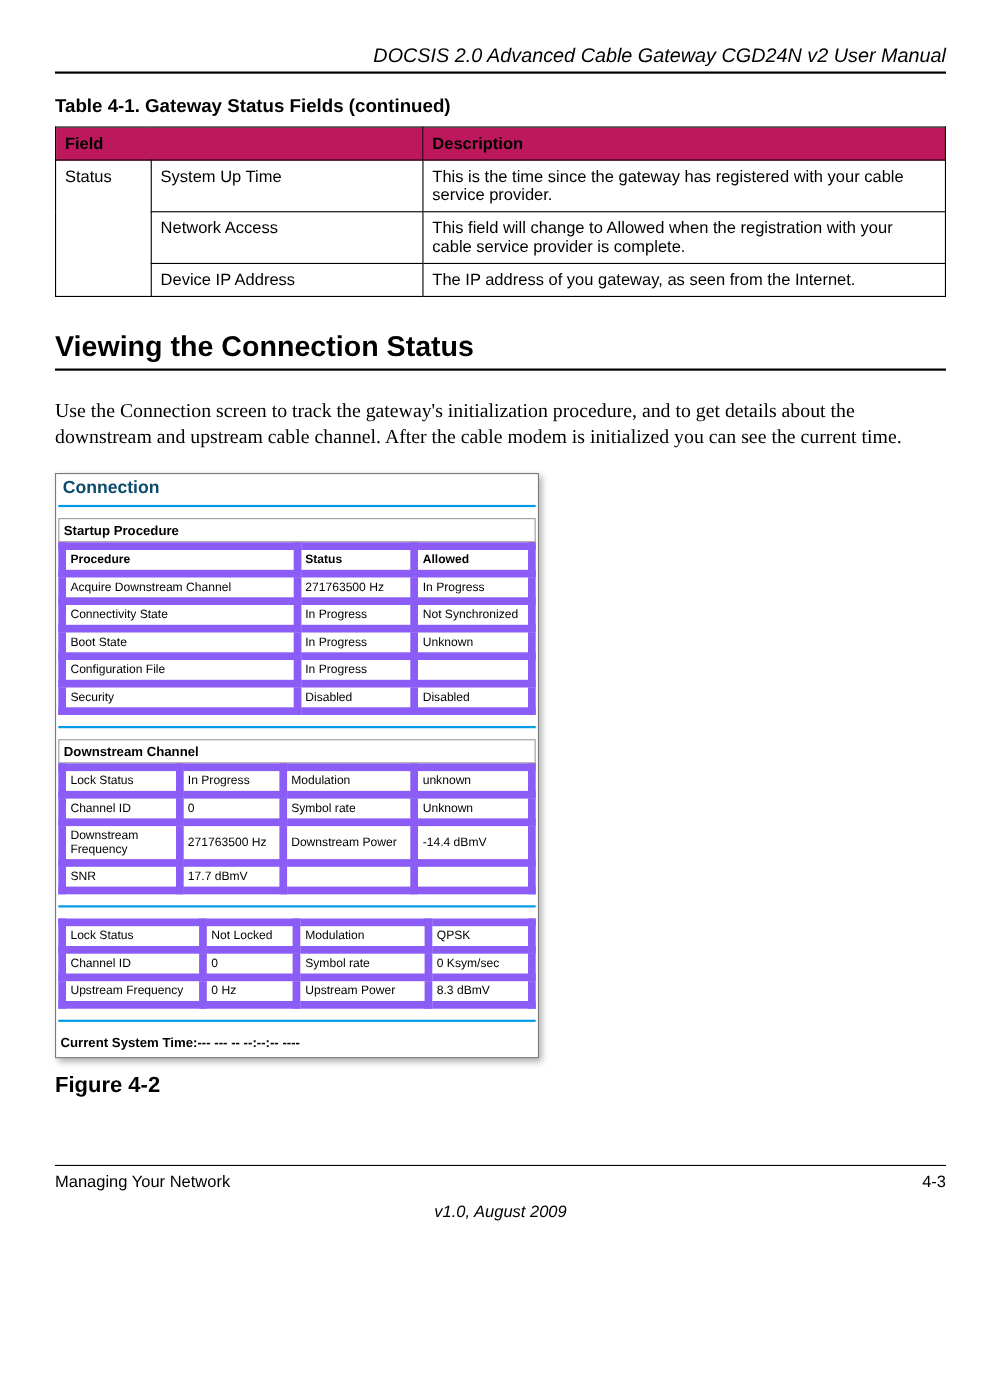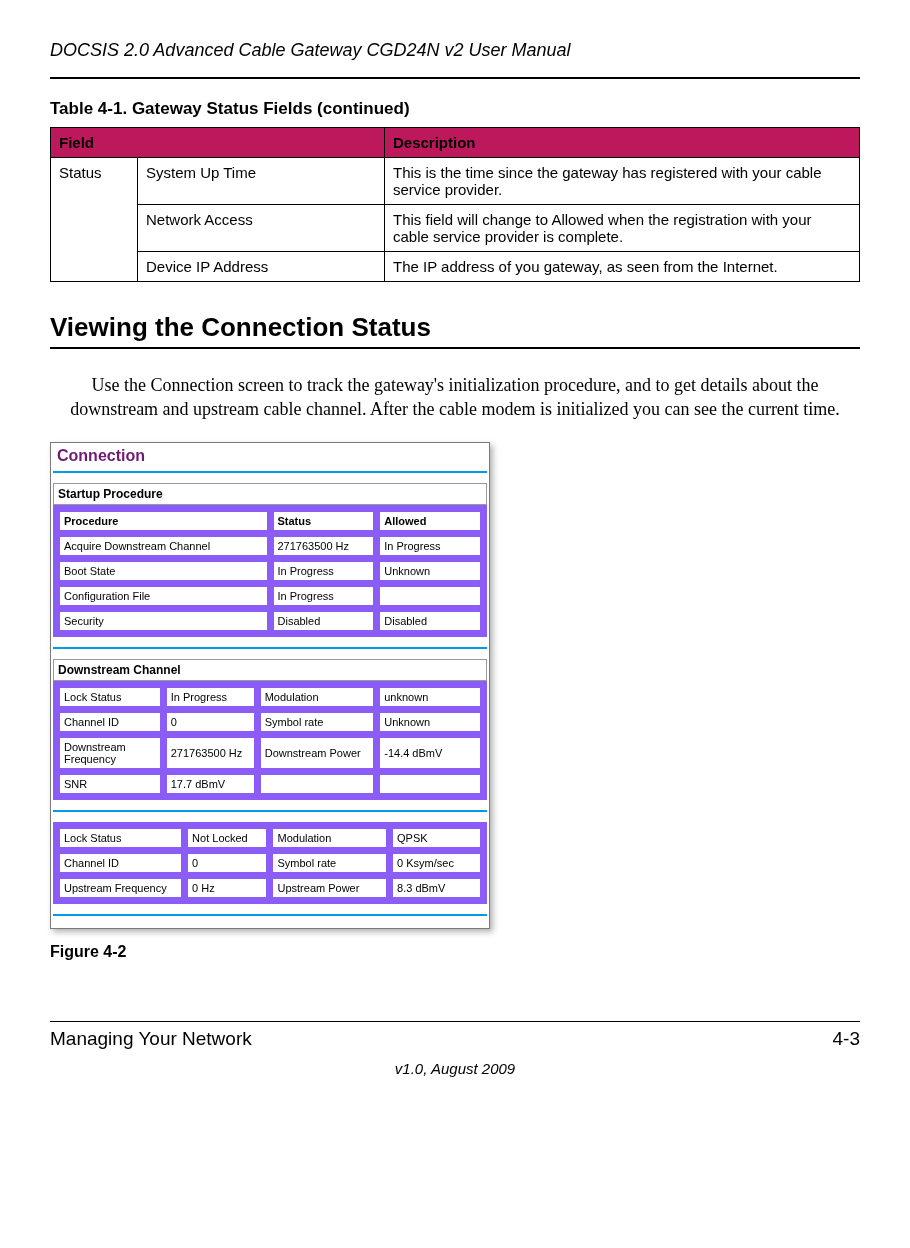--- a/index.html
+++ b/index.html
@@ -5,22 +5,23 @@
   body {
     font-family: Arial, Helvetica, sans-serif;
     margin: 0;
     padding: 40px 50px;
     width: 910px;
     box-sizing: border-box;
     color: #000;
   }
   .header-title {
     font-style: italic;
+    text-align: right;
     font-size: 18px;
-    margin-bottom: 16px;
+    margin-bottom: 4px;
   }
   .header-rule {
     border: none;
     border-top: 2px solid #000;
     margin: 0 0 20px 0;
   }
   .table-caption {
     font-weight: bold;
     font-size: 17px;
     margin-bottom: 8px;
@@ -48,33 +49,32 @@
   .section-rule {
     border: none;
     border-top: 2px solid #000;
     margin: 0 0 24px 0;
   }
   p.body {
     font-family: Georgia, 'Times New Roman', serif;
     font-size: 18px;
     line-height: 1.35;
     margin: 0 0 20px 0;
-    text-align: center;
   }
   .screenshot {
     width: 440px;
     border: 1px solid #7a7a7a;
     box-shadow: 3px 3px 6px rgba(0,0,0,0.3);
     padding: 2px 2px 2px 2px;
     box-sizing: border-box;
     font-size: 12px;
     font-family: Arial, sans-serif;
   }
   .conn-title {
-    color: #701a75;
+    color: #0c4a6e;
     font-weight: bold;
     font-size: 16px;
     padding: 2px 4px 6px 4px;
   }
   .blue-rule {
     border: none;
     border-top: 2px solid #0099e6;
     margin: 0 0 10px 0;
   }
   .sect-label {
@@ -92,35 +92,35 @@
     border: 7px solid #8b5cf6;
     padding: 3px 4px;
     text-align: left;
     font-weight: normal;
   }
   table.inner th {
     font-weight: bold;
   }
   .figure-label {
     font-weight: bold;
-    font-size: 16px;
+    font-size: 20px;
     margin-top: 14px;
   }
   .footer {
     margin-top: 60px;
   }
   .footer-rule {
     border: none;
     border-top: 1px solid #000;
     margin-bottom: 6px;
   }
   .footer-row {
     display: flex;
     justify-content: space-between;
-    font-size: 19px;
+    font-size: 15px;
   }
   .footer-version {
     text-align: center;
     font-style: italic;
     font-size: 15px;
     margin-top: 10px;
   }
   .w-proc1 { width: 50%; }
   .w-proc2 { width: 25%; }
   .w-proc3 { width: 25%; }
@@ -171,20 +171,25 @@
     <tbody>
         <tr>
       <th class="w-proc1">Procedure</th>
       <th class="w-proc2">Status</th>
       <th class="w-proc3">Allowed</th>
     </tr>
     <tr>
           <td>Acquire Downstream Channel</td>
           <td>271763500 Hz</td>
           <td>In Progress</td>
+        </tr>
+    <tr>
+          <td>Connectivity State</td>
+          <td>In Progress</td>
+          <td>Not Synchronized</td>
         </tr>
     <tr>
           <td>Boot State</td>
           <td>In Progress</td>
           <td>Unknown</td>
         </tr>
     <tr>
           <td>Configuration File</td>
           <td>In Progress</td>
           <td></td>
@@ -246,20 +251,21 @@
     <tr>
           <td>Upstream Frequency</td>
           <td>0 Hz</td>
           <td>Upstream Power</td>
           <td>8.3 dBmV</td>
         </tr>
   </tbody>
     </table>
   <hr class="blue-rule" style="margin-top:10px;">
 
+  <div style="font-weight:bold;font-size:12px;padding:2px 2px 4px 2px;">Current System Time:--- --- -- --:--:-- ----</div>
 </div>
 
 <div class="figure-label">Figure 4-2</div>
 
 <div class="footer">
   <hr class="footer-rule">
   <div class="footer-row">
     <span>Managing Your Network</span>
     <span>4-3</span>
   </div>

